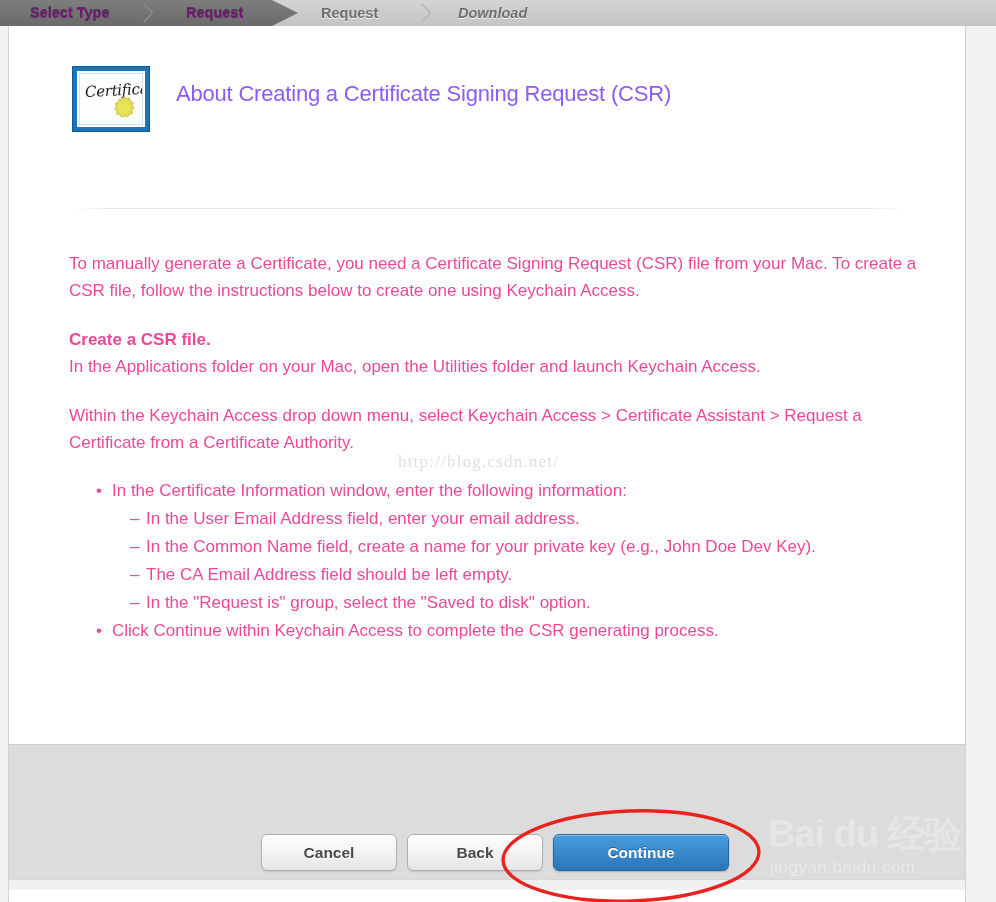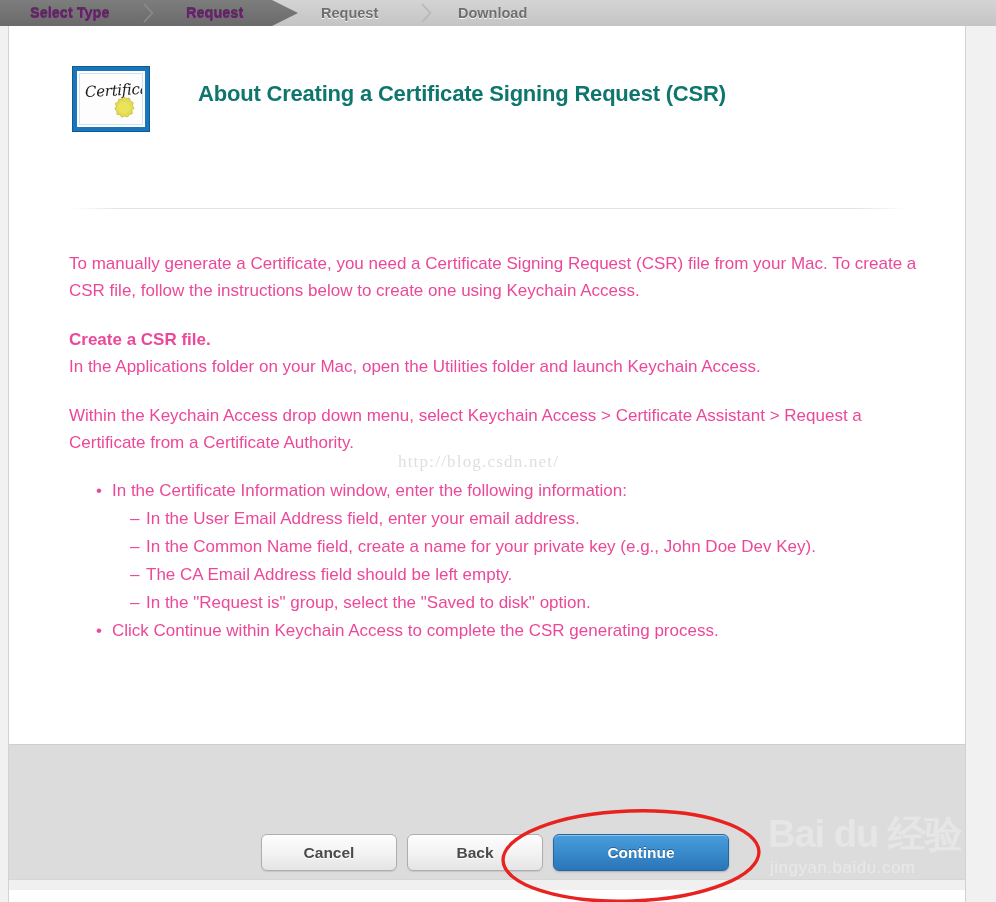--- a/index.html
+++ b/index.html
@@ -81,21 +81,21 @@
     font-weight: bold;
     white-space: nowrap;
     z-index: 5;
   }
   .step.on  { color: #701a75; text-shadow: 0 -1px 0 rgba(0,0,0,.45); }
   .step.off { color: #6e6e6e; text-shadow: 0 1px 0 rgba(255,255,255,.85); }
 
   .step-sel  { left: 30px;  }
   .step-req  { left: 186px; }
   .step-gen  { left: 321px; }
-  .step-dl   { left: 458px; }
+  .step-dl   { left: 458px; font-style: italic; }
 
   
   .chev {
     position: absolute;
     top: 3px;
     width: 11px;
     height: 20px;
     z-index: 6;
   }
   .chev svg { display: block; }
@@ -152,25 +152,25 @@
   #cert-icon .seal {
     position: absolute;
     right: 6px;
     bottom: 4px;
     width: 24px;
     height: 24px;
   }
 
   #doc-title {
     position: absolute;
-    left: 134px;
+    left: 112px;
     top: 18px;
     font-size: 22px;
-    font-weight: bold;
-    color: #0f766e;
+    font-weight: normal;
+    color: #8b5cf6;
     letter-spacing: -0.2px;
   }
 
   
   #rule {
     position: absolute;
     left: 63px;
     top: 182px;
     width: 834px;
     height: 1px;

